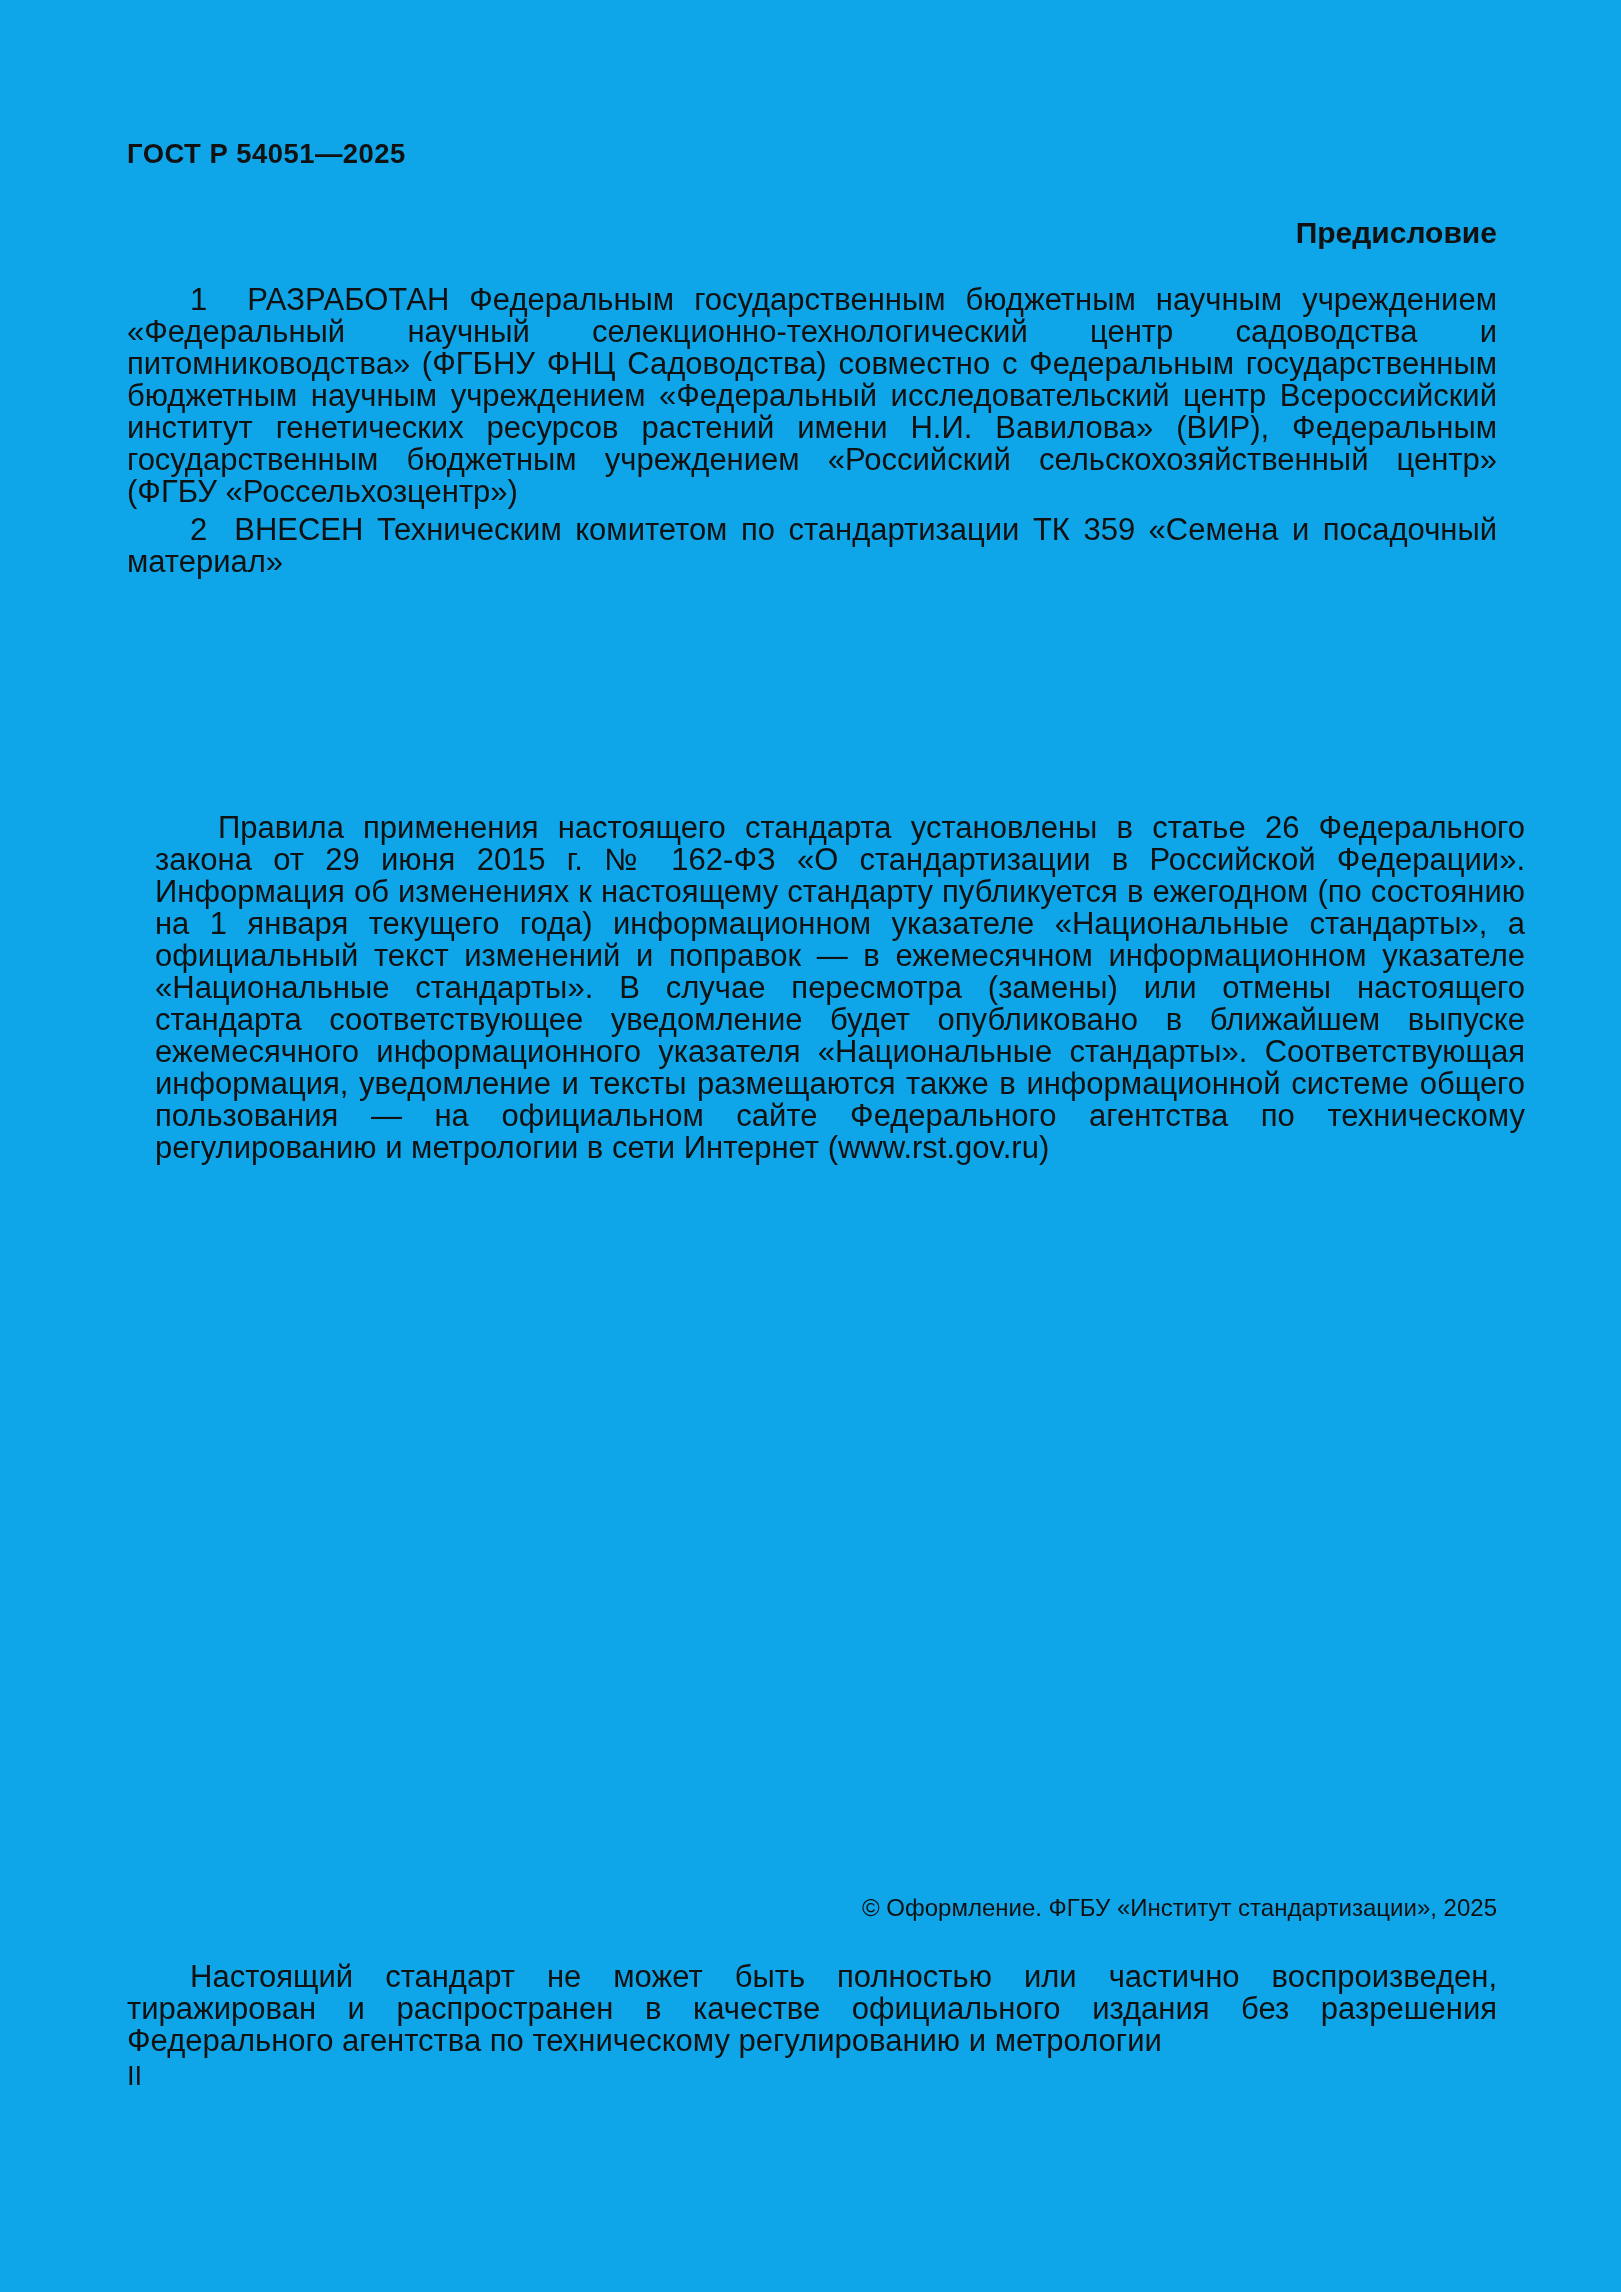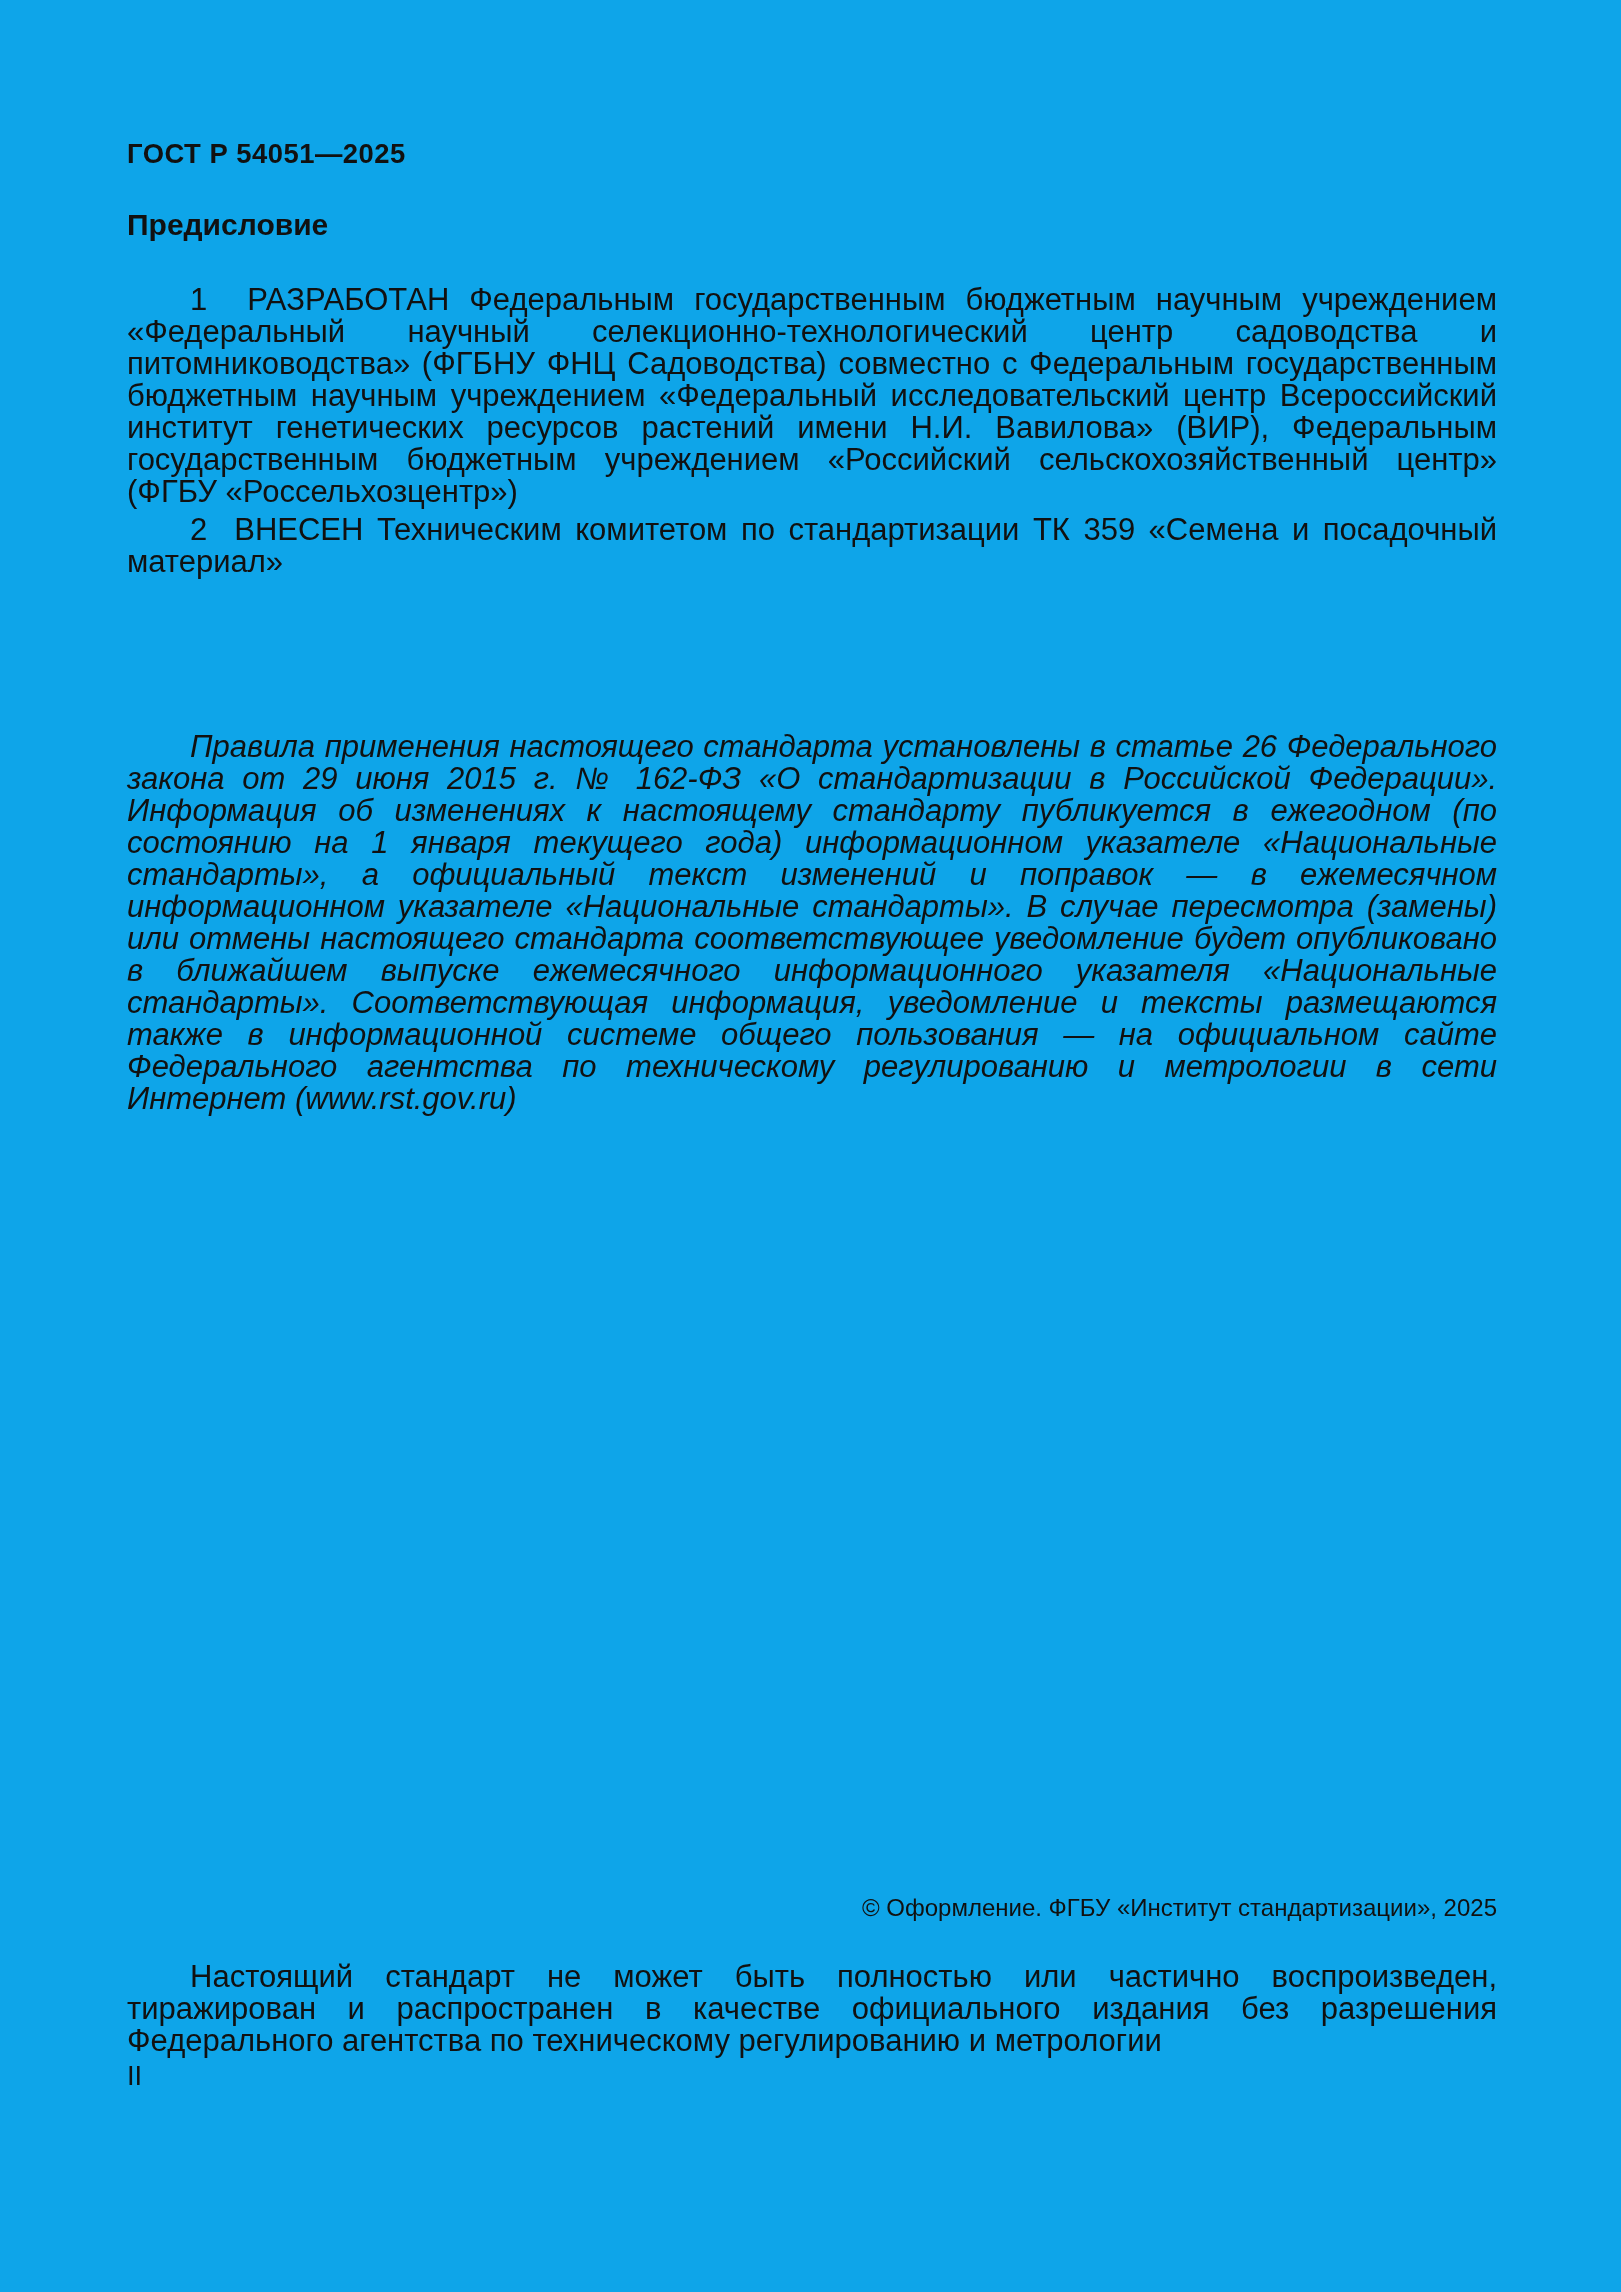--- a/index.html
+++ b/index.html
@@ -13,41 +13,41 @@
     overflow: hidden;
   }
   .block { position: absolute; left: 127px; width: 1370px; }
   .doc-header {
     top: 138px;
     font-size: 27.4px;
     font-weight: bold;
     letter-spacing: 0.5px;
   }
   .doc-title {
-    top: 208px;
-    text-align: left;
+    top: 216px;
+    text-align: right;
     font-size: 30px;
     font-weight: bold;
   }
   .body-text {
     font-size: 31px;
     line-height: 32px;
     text-align: justify;
     text-indent: 63px;
     hyphens: auto;
     -webkit-hyphens: auto;
   }
   .p1 { top: 284px; }
   .p2 { top: 514px; }
   .p3 { top: 578px; }
   .p4 { top: 676px; }
   .legal {
-    top: 731px;
-    font-style: italic;
+    top: 812px;
     line-height: 32px;
+    margin-left: 28px;
   }
   .copyright {
     top: 1894px;
     font-size: 24px;
     text-align: right;
     text-indent: 0;
   }
   .restriction { top: 1961px; }
   .page-number {
     top: 2060px;

